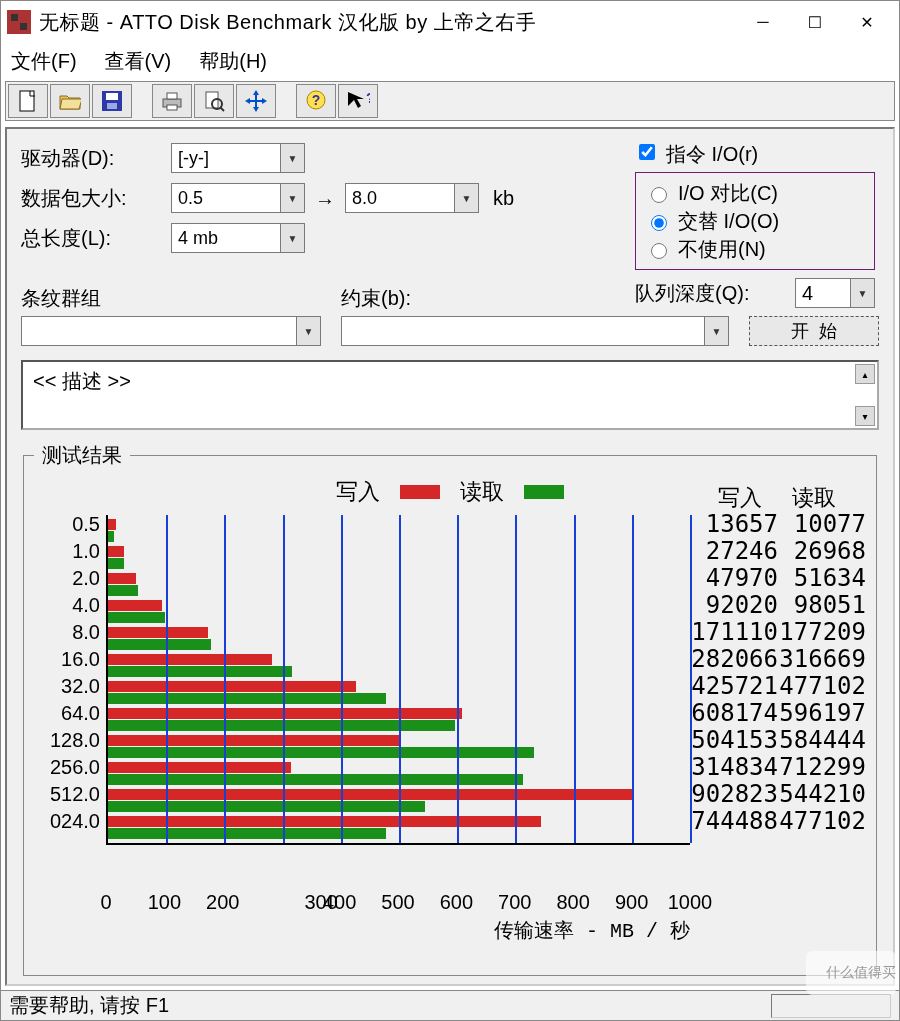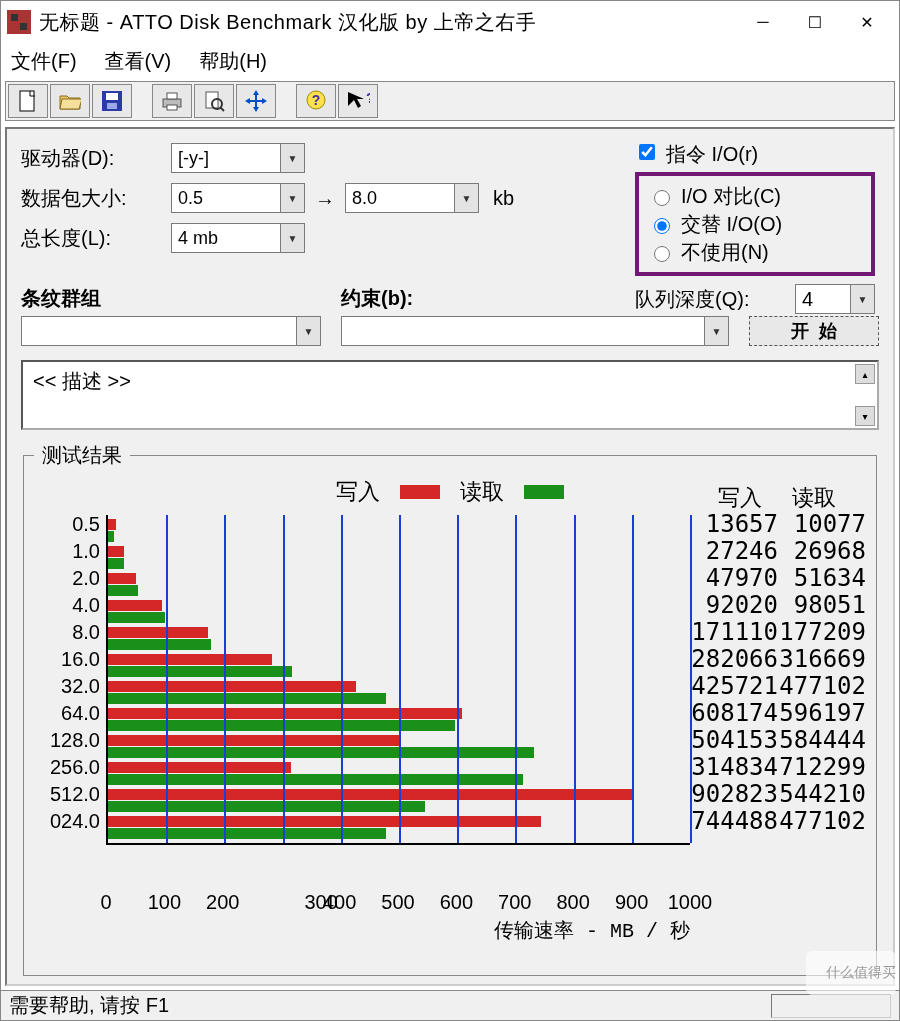--- a/index.html
+++ b/index.html
@@ -92,27 +92,27 @@
   .combo .arrow::after { content: "▼"; font-size: 10px; color: #333; }
   .arrow-between { margin: 0 10px; font-size: 20px; }
   .topright {
     position: absolute;
     right: 18px;
     top: 12px;
     width: 240px;
   }
   .chk { display: flex; gap: 8px; margin-bottom: 4px; font-size: 20px; }
   .radio-group {
-    border: 4px solid #701a75;
+    border: 1px solid #701a75;
     padding: 6px 10px;
     background: #f0f0f0;
   }
   .radio-group .opt { display: flex; align-items: center; gap: 8px; font-size: 20px; line-height: 28px; }
   .qdepth-row { display: flex; align-items: center; margin-top: 8px; gap: 16px; font-size: 20px; }
-  .midrow { display: flex; align-items: flex-end; gap: 20px; margin-top: 22px; font-weight: bold; }
+  .midrow { display: flex; align-items: flex-end; gap: 20px; margin-top: 22px; }
   .midcol { display: flex; flex-direction: column; flex: 1; }
   .midcol label { font-size: 20px; margin-bottom: 4px; }
   .startbtn {
     height: 30px;
     width: 130px;
     border: 1px dashed #555;
     background: #e8e8e8;
     font-size: 18px;
     display: flex; align-items: center; justify-content: center;
     letter-spacing: 10px;

